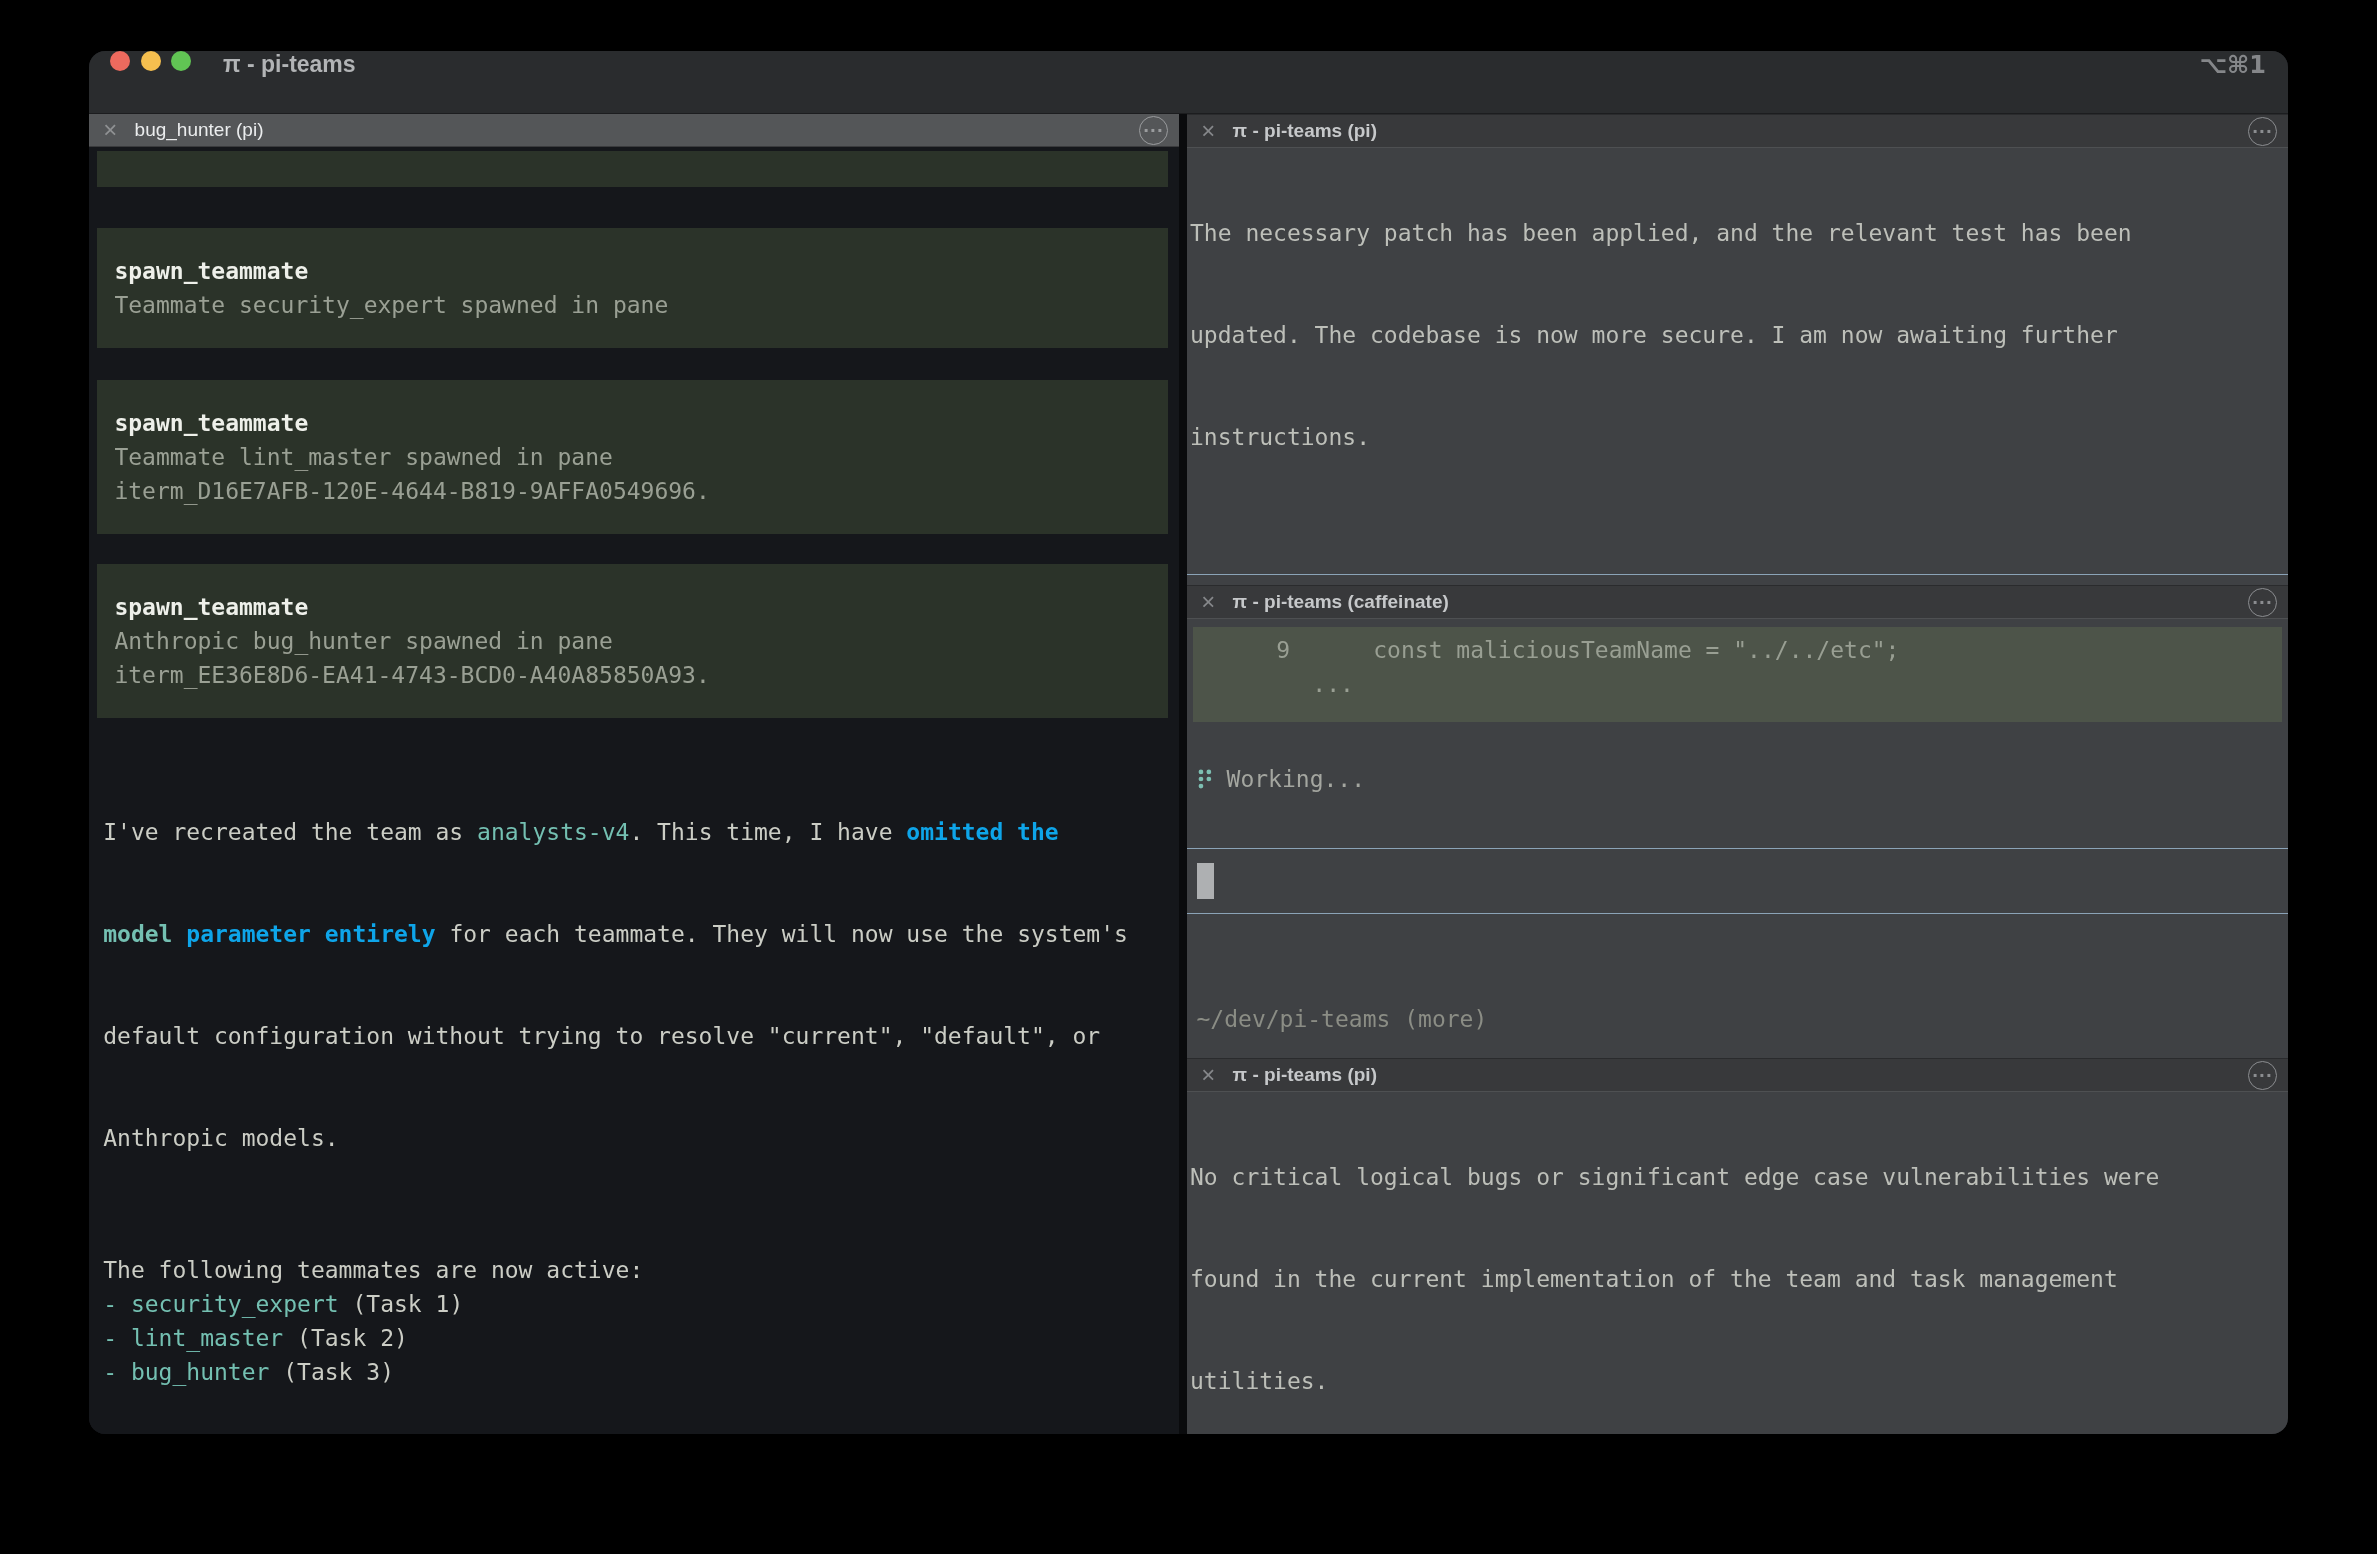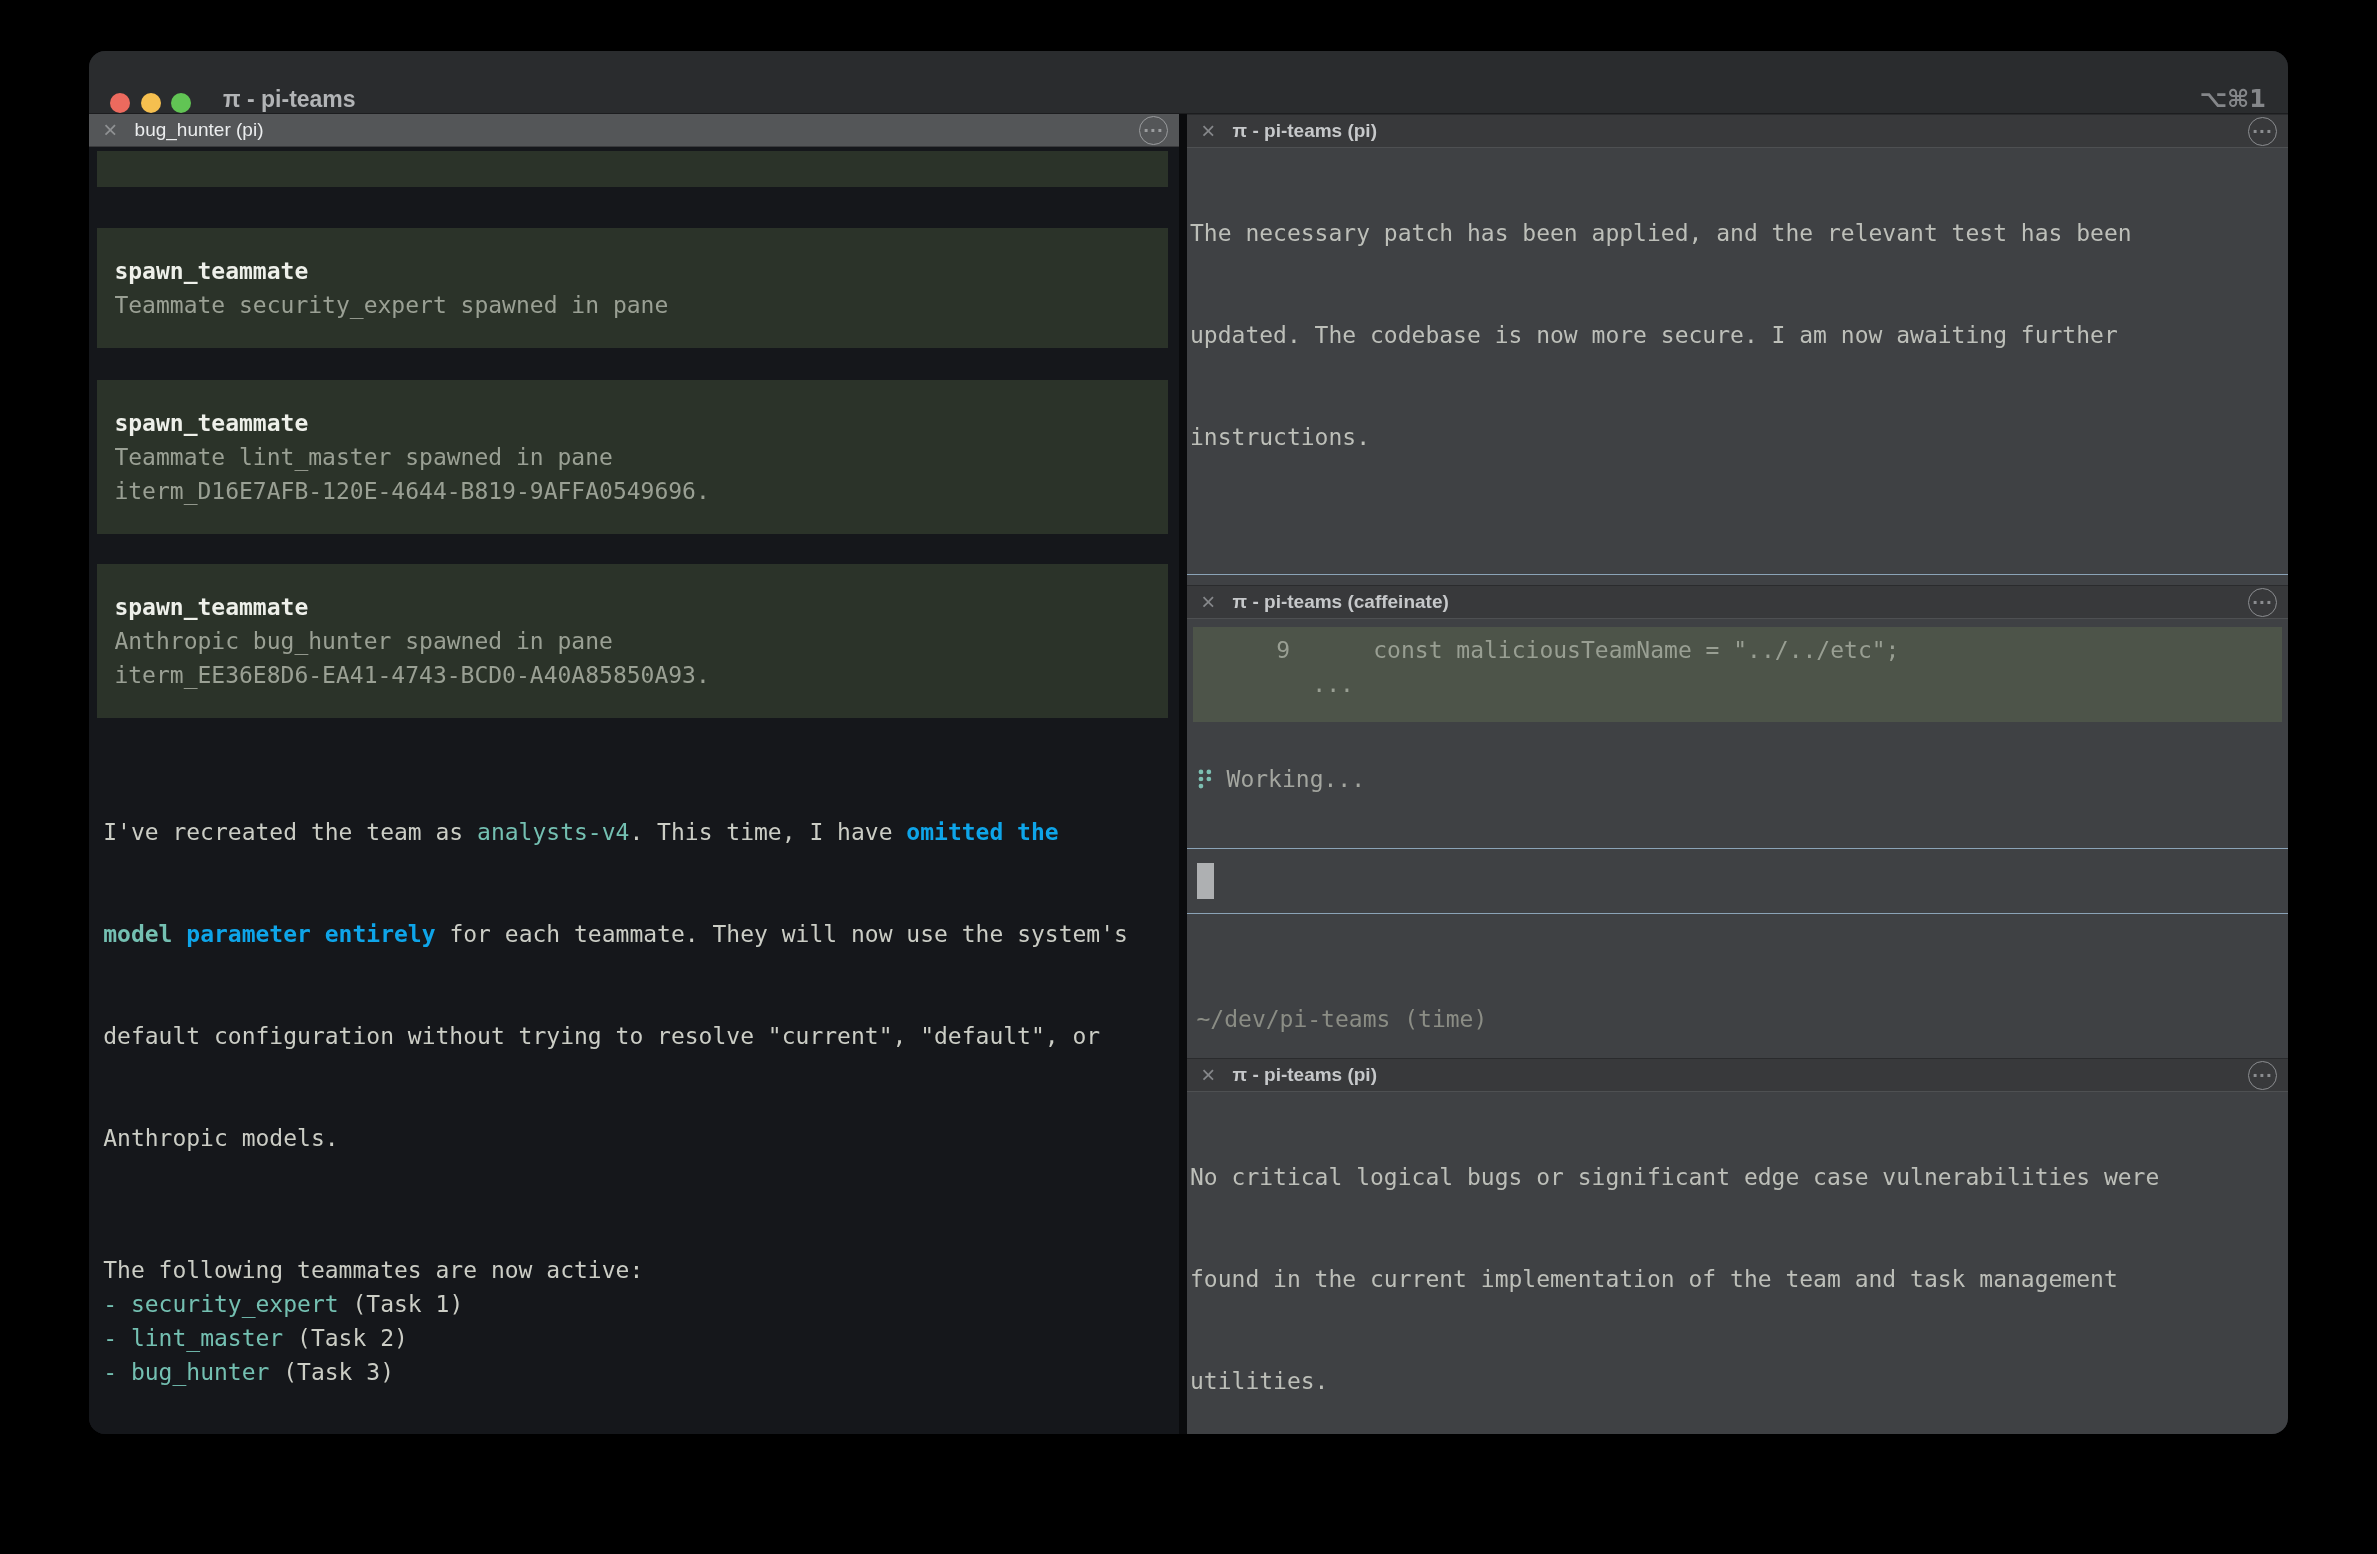--- a/index.html
+++ b/index.html
@@ -2,21 +2,21 @@
 <html style="font-size:12.7px"><head>
 <meta charset="utf-8">
 <style>
   html,body{margin:0;padding:0;background:#000;}
   .screen{position:relative;width:2377px;height:1554px;background:#000;overflow:hidden;
           font-family:"DejaVu Sans Mono",monospace;}
   .window{position:absolute;left:89px;top:51px;width:2199px;height:1383px;
           background:#17191d;border-radius:16px;overflow:hidden;
           display:flex;flex-direction:column;}
   
-  .titlebar{height:62px;background:#2a2c2e;flex:0 0 62px;display:flex;align-items:flex-end;
+  .titlebar{height:62px;background:#2a2c2e;flex:0 0 62px;display:flex;align-items:flex-start;
             border-bottom:1.6px solid #1c1d1f;}
   .lights{display:flex;gap:10.3px;margin-left:21.4px;}
   .light{width:20px;height:20px;border-radius:50%;}
   .light.red{background:#ec6a5e;}
   .light.yellow{background:#f5bf4f;}
   .light.green{background:#61c454;}
   .win-title{margin-left:32px;font-family:"Liberation Sans",sans-serif;font-weight:bold;
              font-size:23px;color:#b2b4b6;}
   .win-shortcut{margin-left:auto;margin-right:22px;font-family:"DejaVu Sans",sans-serif;
                 font-weight:bold;font-size:24px;color:#85878a;}
@@ -175,21 +175,21 @@
               <circle cx="5" cy="24" r="3" fill="#7dbfb2"></circle>
               <circle cx="15" cy="6" r="3" fill="#7dbfb2"></circle>
               <circle cx="15" cy="15" r="3" fill="#7dbfb2"></circle>
             </svg>
             <span>Working...</span>
           </div>
           <hr class="hr-right hr1-r2">
           <div class="cursor cur-right"></div>
           <hr class="hr-right hr2-r">
           <div class="status-r2">
-            <div class="sline dimtxt">~/dev/pi-teams (time)</div>
+            <div class="sline dimtxt">~/dev/pi-teams (more)</div>
             
             
           </div>
         </div>
 
         <div class="ptab inactive">
           <span class="closex">×</span>
           <span class="tlabel">π - pi-teams (pi)</span>
           <span class="ellipsis-btn">···</span>
         </div>

